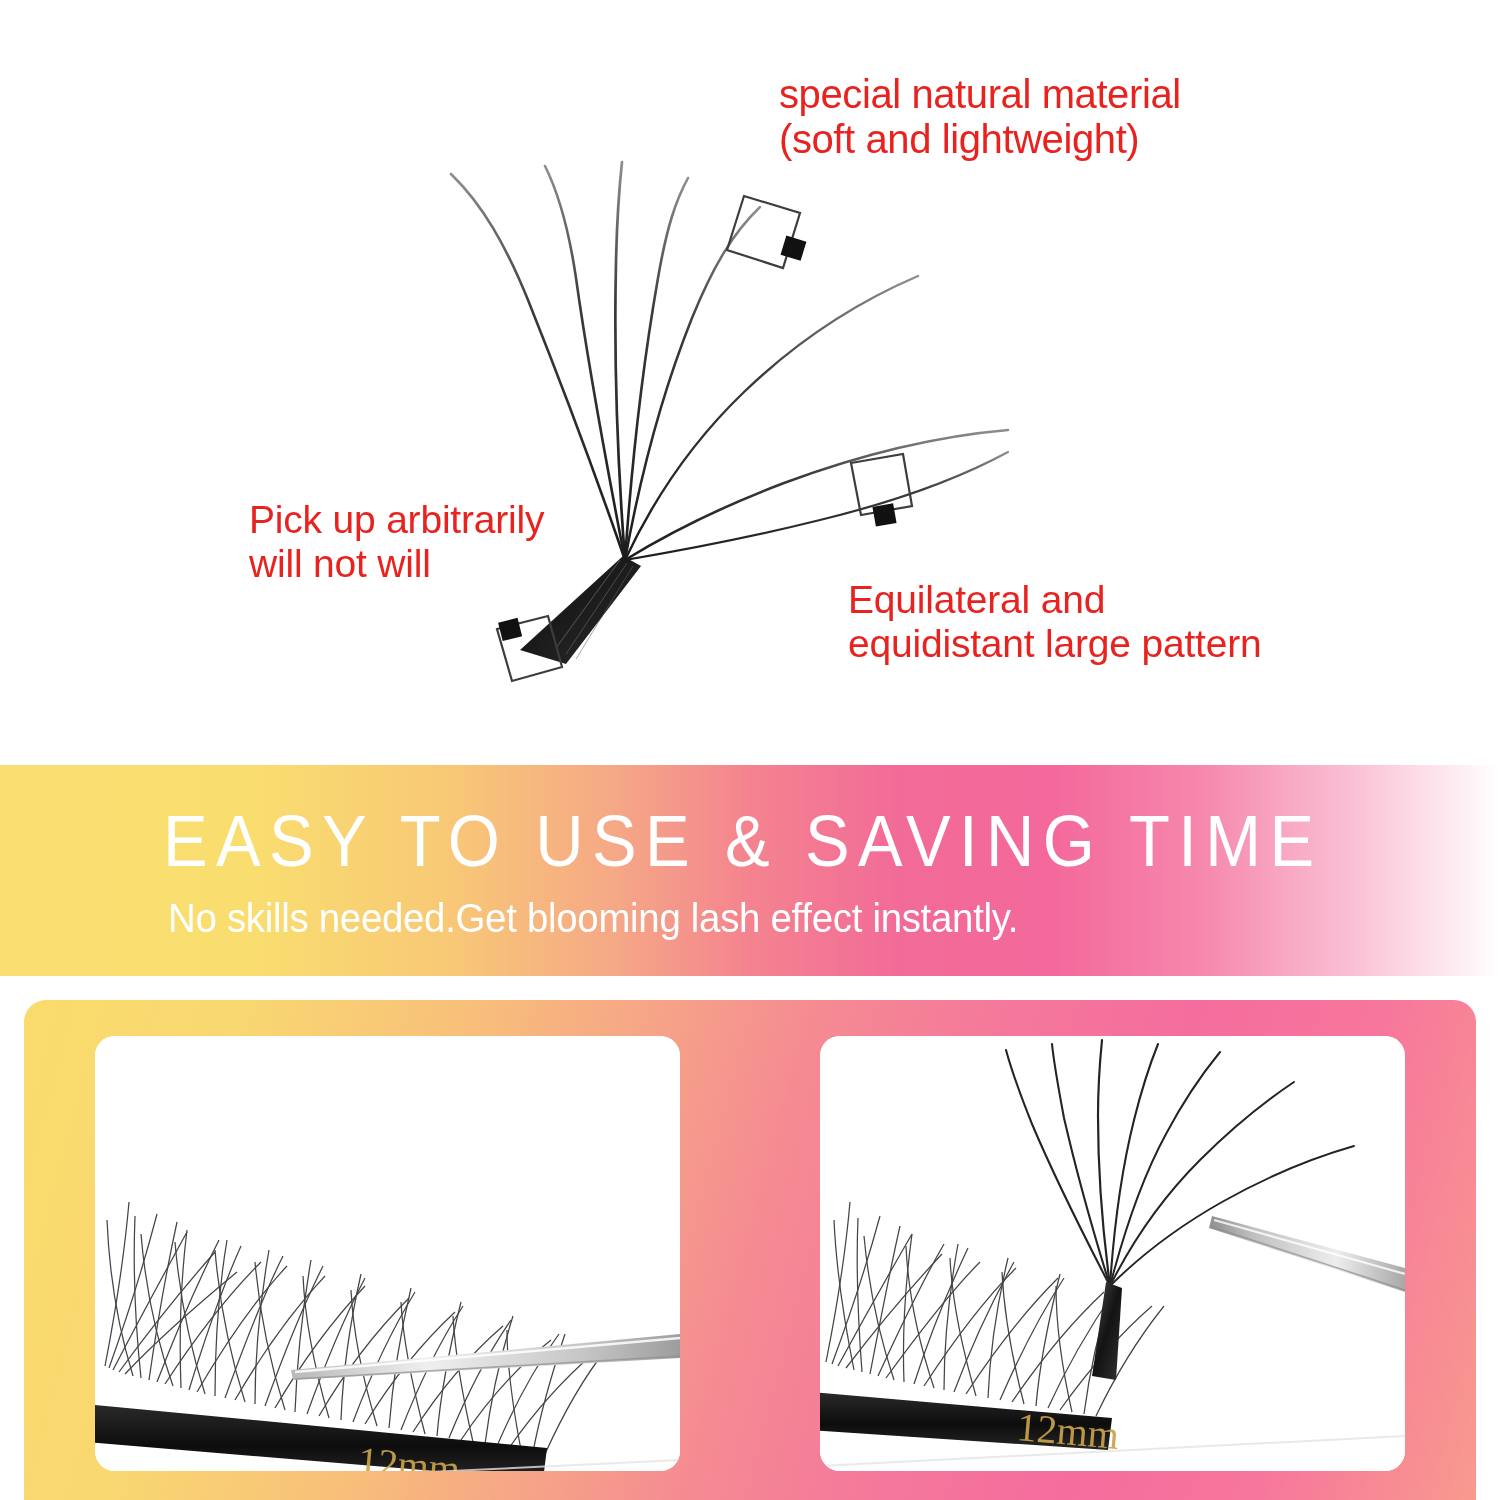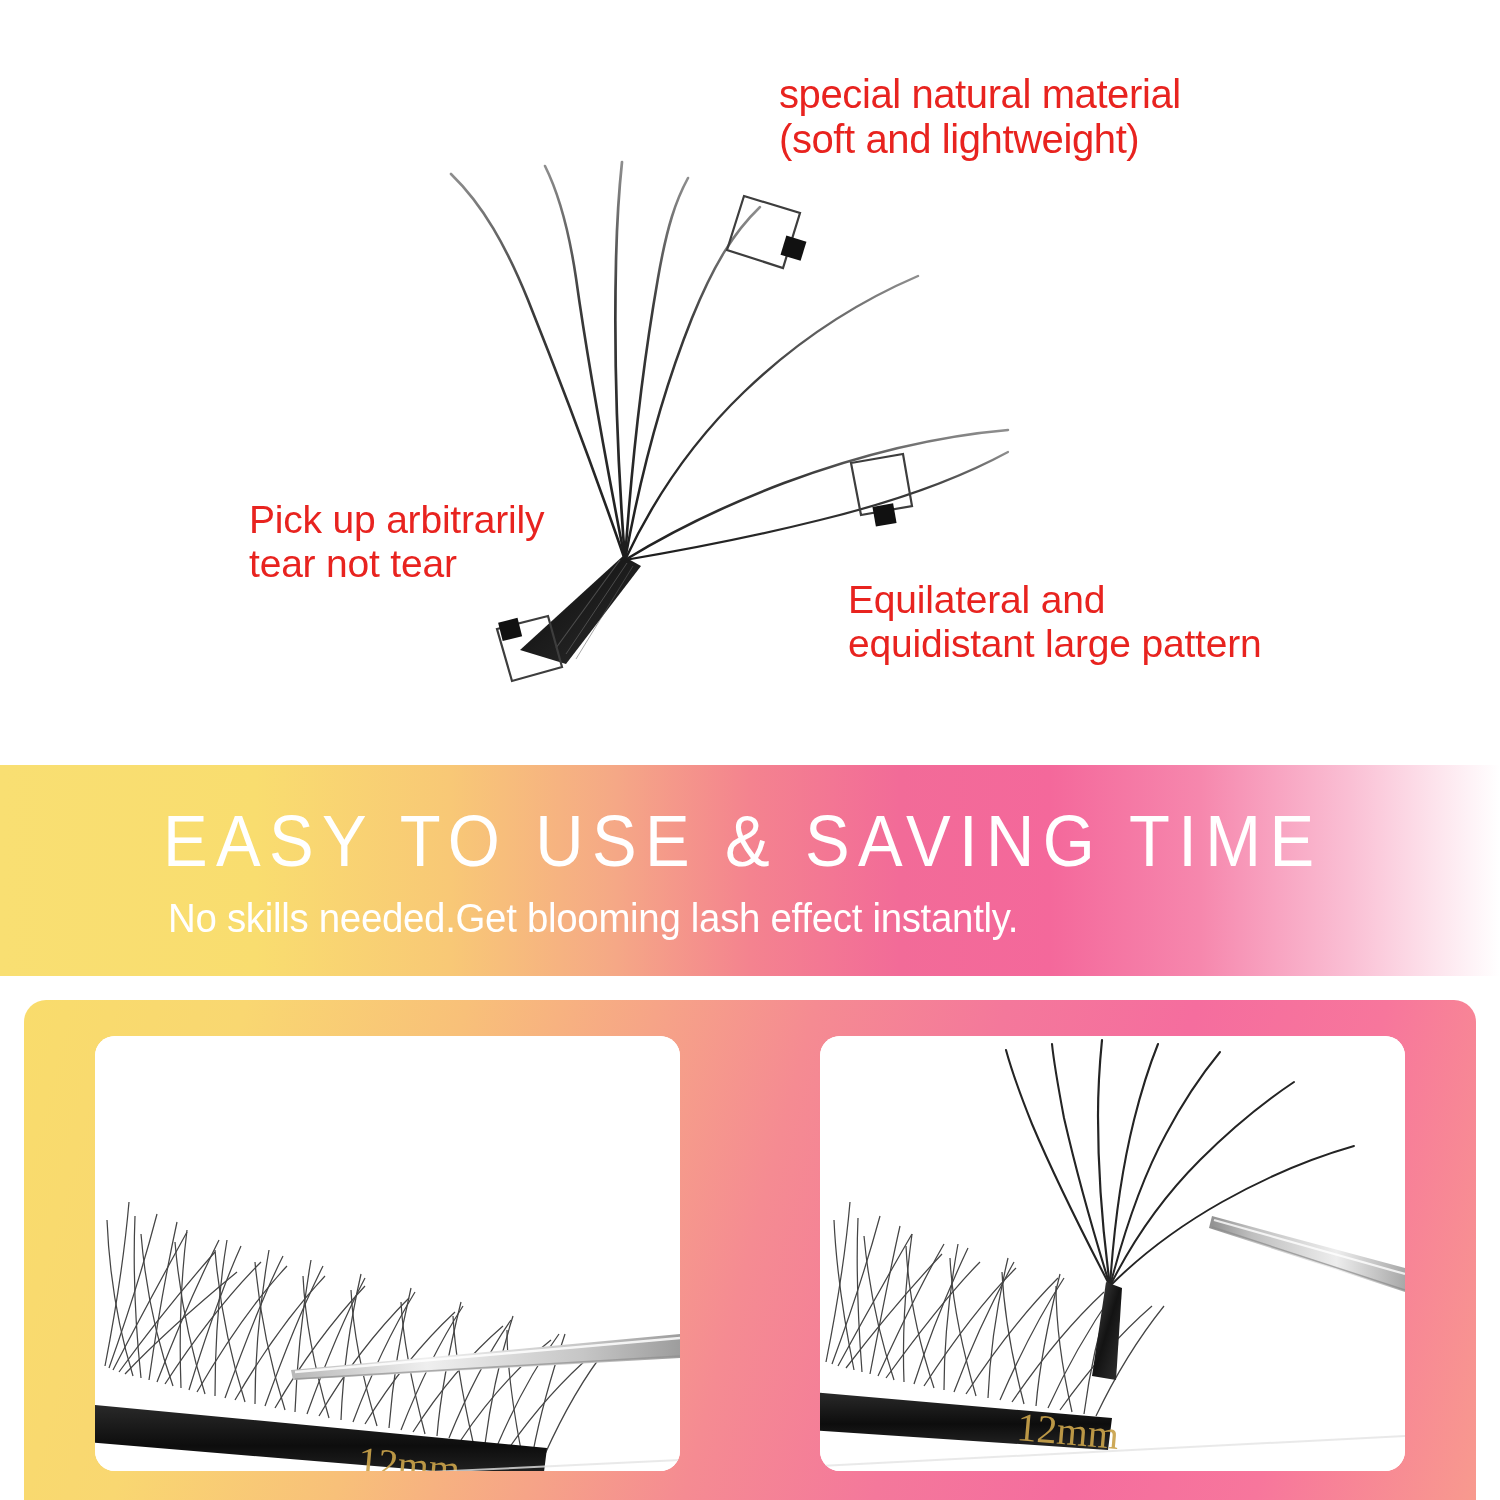--- a/index.html
+++ b/index.html
@@ -109,21 +109,21 @@
       </g>
       <g>
         <path d="M497,629 L548,616 L562,667 L512,681 Z" fill="none" stroke="#3d3d3d" stroke-width="2.2"></path>
         <rect x="500" y="620" width="20" height="19" fill="#111" transform="rotate(-14 510 629)"></rect>
       </g>
     </svg>
 
     <div class="callout callout-a">special natural material
 (soft and lightweight)</div>
     <div class="callout callout-b">Pick up arbitrarily
-tear not tear</div>
+will not will</div>
     <div class="callout callout-c">Equilateral and
 equidistant large pattern</div>
   </div>
 
   <div class="banner"></div>
   <div class="banner-title">EASY TO USE &amp; SAVING TIME</div>
   <div class="banner-sub">No skills needed.Get blooming lash effect instantly.</div>
 
   <div class="photo-panel">
 

